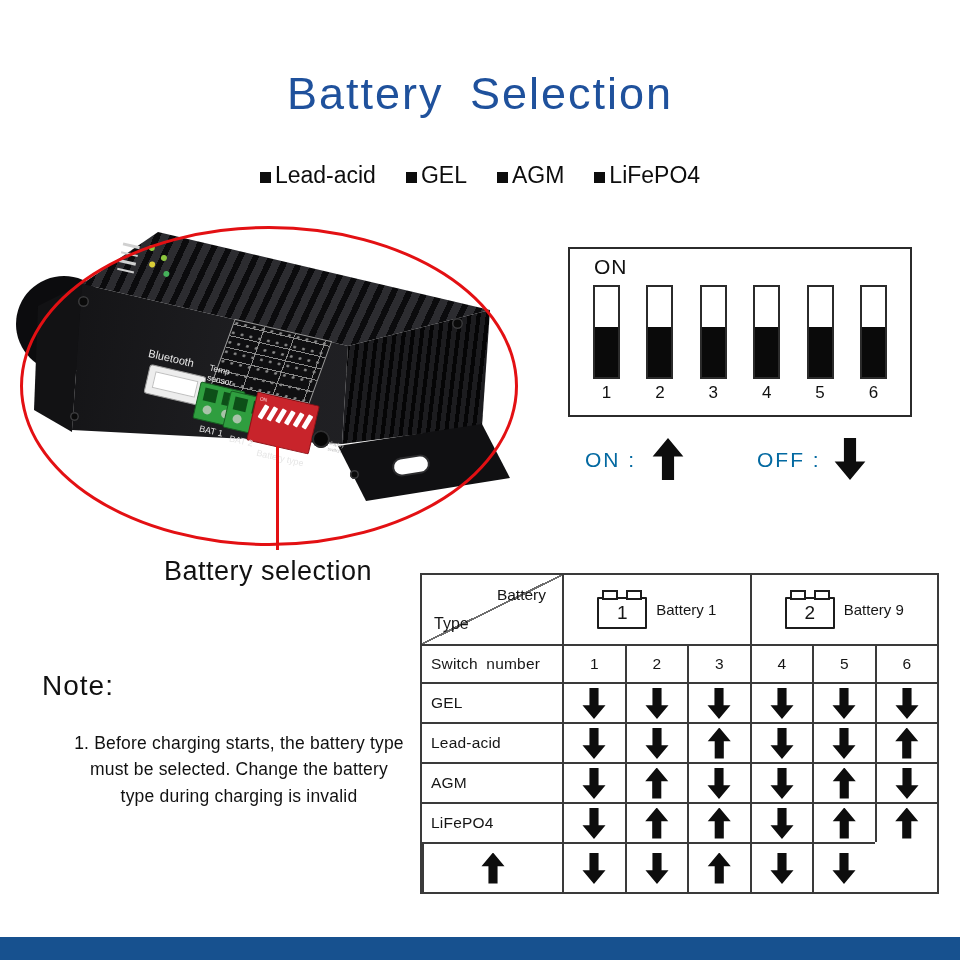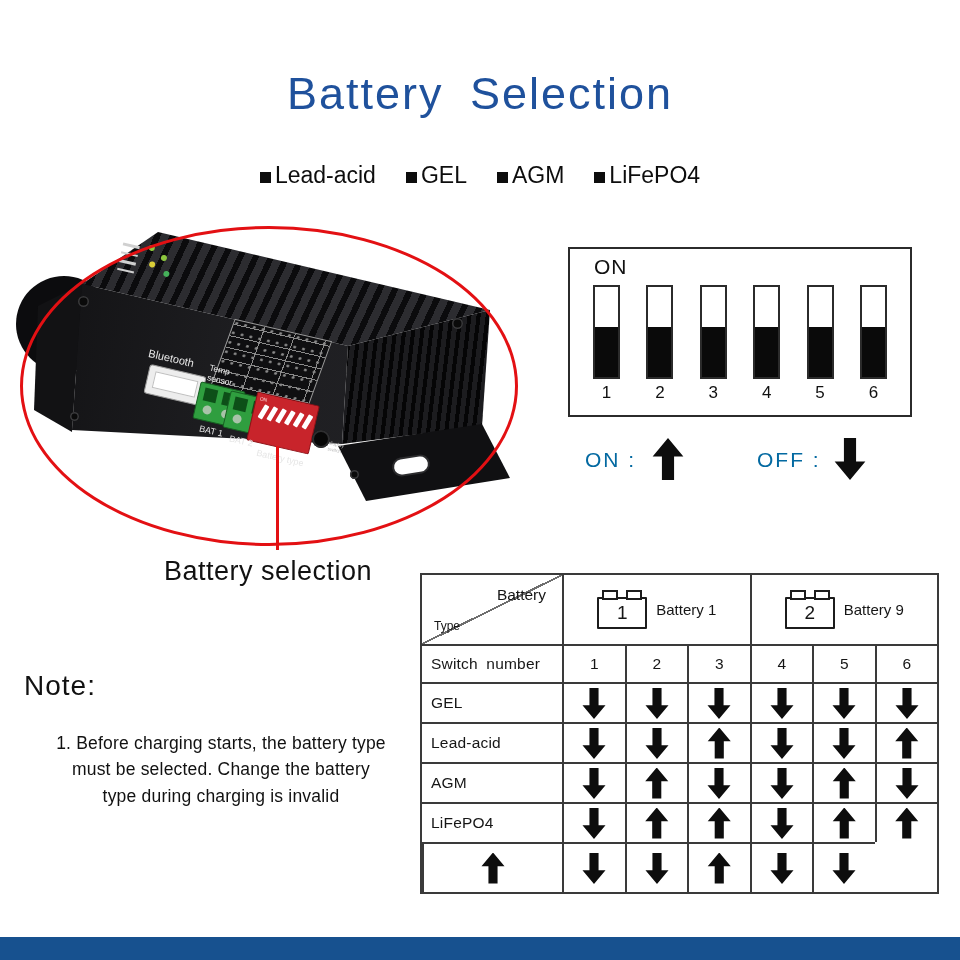--- a/index.html
+++ b/index.html
@@ -74,37 +74,37 @@
   .onoff{position:absolute;left:568px;top:436px;width:360px;height:52px;font-size:21px;color:#0369a1;}
   .onoff-on{position:absolute;left:17px;top:12px;letter-spacing:2px;}
   .onoff-off{position:absolute;left:189px;top:12px;letter-spacing:2px;}
   .arrow{background:#0d0d0d;
       clip-path:polygon(50% 0%,98% 44%,69% 44%,69% 100%,31% 100%,31% 44%,2% 44%);}
   .dir-down{transform:rotate(180deg);}
   .arrow-lg{position:absolute;width:32px;height:42px;top:2px;}
   .a-on{left:84px;} .a-off{left:266px;}
 
   
-  .note{position:absolute;left:20px;top:670px;width:402px;color:#111;}
+  .note{position:absolute;left:38px;top:670px;width:402px;color:#111;}
   .note-h{font-size:28px;letter-spacing:1px;margin:0 0 28px 4px;}
   .note-p{font-size:17.5px;line-height:1.5;margin:0 0 21px 0;white-space:pre-line;letter-spacing:0.2px;text-align:center;}
 
   
   .btable{position:absolute;left:420px;top:573px;display:grid;
       grid-template-columns:140px repeat(6,62.5px);
       grid-template-rows:69px 38px 40px 40px 40px 40px 50px;
       border:2px solid #3a3a3a;background:#fff;color:#161616;}
   .cell{border-left:2px solid #3a3a3a;border-top:2px solid #3a3a3a;display:flex;
       align-items:center;justify-content:center;box-sizing:border-box;}
   .no-l{border-left:none;text-align:right;} .no-t{border-top:none;}
   .corner{position:relative;background:
       linear-gradient(to bottom right,transparent calc(50% - 1px),#6e6e6e calc(50% - 1px),
       #6e6e6e calc(50% + 1px),transparent calc(50% + 1px));}
   .corner-top{position:absolute;top:11px;right:16px;font-size:15.5px;}
-  .corner-bottom{position:absolute;bottom:11px;left:12px;font-size:12px;}
+  .corner-bottom{position:absolute;bottom:11px;left:12px;font-size:16px;}
   .group-cell{grid-column:span 3;gap:9px;}
   .batt-icon{position:relative;width:46px;height:28px;border:2.5px solid #1c1c1c;border-radius:1px;
       display:flex;align-items:center;justify-content:center;font-size:19px;margin-top:6px;background:#fff;}
   .batt-icon::before,.batt-icon::after{content:"";position:absolute;top:-9px;width:12px;height:6px;
       border:2.5px solid #1c1c1c;background:#fff;}
   .batt-icon::before{left:3px;} .batt-icon::after{right:3px;}
   .group-label{font-size:15px;}
   .rowlabel{justify-content:flex-start;padding-left:9px;font-size:15.5px;letter-spacing:0.2px;}
   .rowlabel .l2{display:block;}
   .swnum{font-size:15.5px;word-spacing:4px;}

